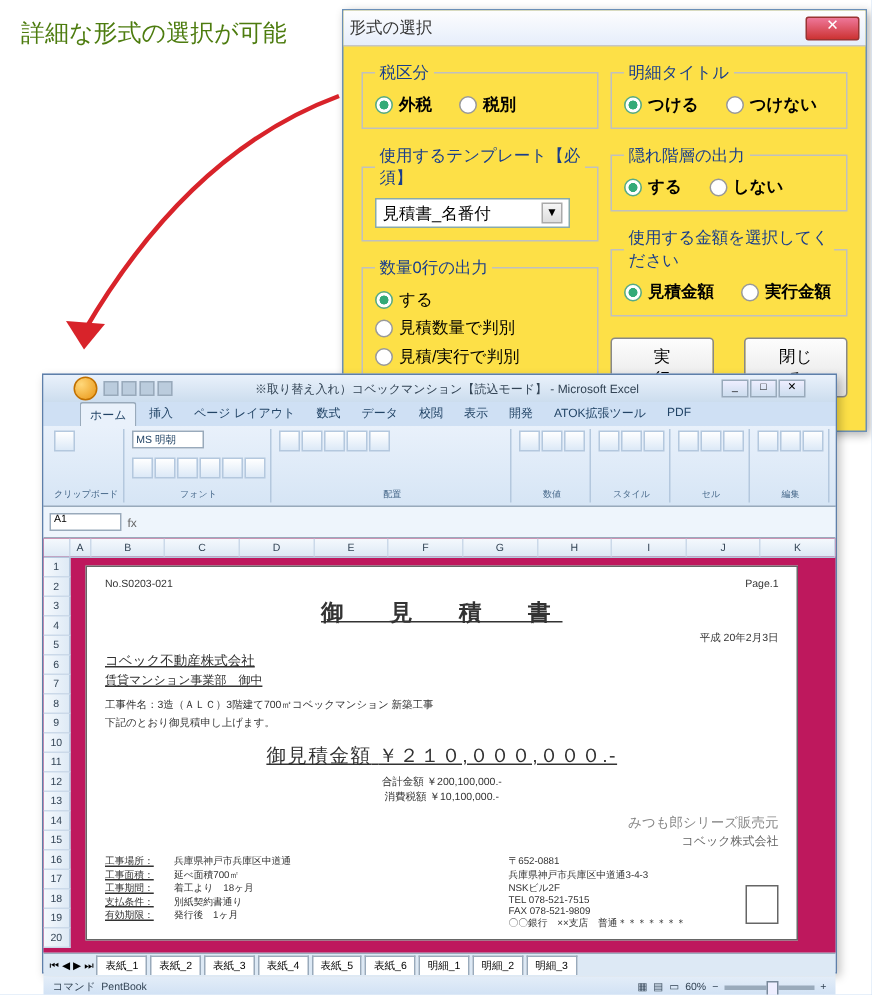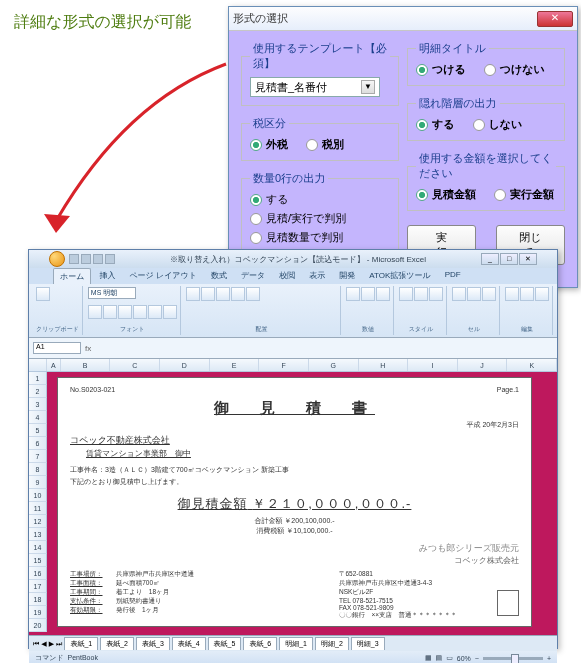--- a/index.html
+++ b/index.html
@@ -1,21 +1,21 @@
 <!DOCTYPE html>
 <html><head>
 <meta charset="utf-8">
 <style>
   * { box-sizing: border-box; margin: 0; padding: 0; }
   body { font-family: "MS PGothic", "Meiryo", sans-serif; width: 581px; height: 663px; background: #fff; position: relative; font-size: 11px; }
   
   .annotation { position: absolute; left: 14px; top: 12px; font-size: 16px; color: #4d7c0f; }
   
   
-  .dialog { position: absolute; left: 228px; top: 6px; width: 350px; border: 1px solid #6a8fb7; background: #c4b5fd; box-shadow: 2px 2px 6px rgba(0,0,0,0.3); }
+  .dialog { position: absolute; left: 228px; top: 6px; width: 350px; border: 1px solid #6a8fb7; background: #fde047; box-shadow: 2px 2px 6px rgba(0,0,0,0.3); }
   .dlg-titlebar { background: linear-gradient(#fdfdfe,#e6eefb); height: 24px; display: flex; align-items: center; padding: 0 4px; border-bottom: 1px solid #c6c6c6; }
   .dlg-title { flex: 1; font-size: 11px; color: #333; }
   .dlg-close { width: 36px; height: 16px; background: linear-gradient(#e79,#c33); border: 1px solid #933; border-radius: 2px; color: #fff; text-align: center; line-height: 12px; font-size: 10px; }
   .dlg-body { padding: 10px 12px 14px; display: flex; gap: 8px; }
   .dlg-col { flex: 1; display: flex; flex-direction: column; gap: 10px; }
   fieldset { border: 1px solid #c0c0c0; padding: 6px 8px 8px; font-size: 11px; }
   legend { font-size: 11px; color: #1a3e8c; padding: 0 3px; }
   .combo { width: 130px; height: 20px; border: 1px solid #8aa; background: #fff; display: flex; align-items: center; padding: 0 4px; justify-content: space-between; }
   .combo-btn { width: 14px; height: 14px; background: linear-gradient(#f6f6f6,#ddd); border: 1px solid #aaa; text-align: center; line-height: 11px; font-size: 8px; }
   .radio-row { display: flex; gap: 18px; align-items: flex-start; font-weight: bold; }
@@ -58,21 +58,21 @@
   .col-hdr { height:13px; background:linear-gradient(#f5f9fd,#dde9f5); border-bottom:1px solid #b4c8de; display:flex;}
   .col-hdr span { border-right:1px solid #cbd9e9; text-align:center; font-size:7px; color:#345; line-height:13px;}
   .row-hdr { position:absolute; left:0; top:13px; width:18px; background:linear-gradient(90deg,#f5f9fd,#dde9f5);}
   .row-hdr div { height:13px; border-bottom:1px solid #cbd9e9; text-align:center; font-size:7px; color:#345; line-height:13px; border-right:1px solid #b4c8de;}
   
   .doc { position:absolute; left:28px; top:18px; width:475px; height:250px; border:1px solid #666; background:#fff; padding:8px 12px; font-size:8px; color:#333;}
   .doc-top { display:flex; justify-content:space-between; font-size:7px;}
   .doc-title { text-align:center; font-size:15px; letter-spacing:8px; margin:6px 0 2px; text-decoration:underline; font-weight:bold;}
   .doc-date { text-align:right; font-size:7px; margin-bottom:4px;}
   .doc-client { font-size:9px; text-decoration:underline; margin-bottom:1px;}
-  .doc-dept { font-size:8px; text-decoration:underline; margin-bottom:6px;margin-left:16px;}
+  .doc-dept { font-size:8px; text-decoration:underline; margin-bottom:6px;}
   .doc-desc { font-size:7px; margin-bottom:2px;}
   .doc-total { text-align:center; font-size:13px; text-decoration:underline; margin:8px 0 3px; font-weight:normal; letter-spacing:1px;}
   .doc-sub { text-align:center; font-size:7px; }
   .doc-sender { text-align:right; font-size:8px; color:#666; margin-top:6px;}
   .doc-sender .s1{color:#888; font-size:9px;}
   .doc-info { display:flex; gap:12px; margin-top:4px; font-size:6.5px;}
   .doc-info-l { flex:1;}
   .doc-info-r { width:180px; text-align:left;}
   .info-row { display:flex; gap:4px;}
   .info-lbl { width:42px; text-decoration:underline;}
@@ -91,48 +91,48 @@
 <div class="annotation">詳細な形式の選択が可能</div>
 
 <div class="dialog">
   <div class="dlg-titlebar">
     <span class="dlg-title">形式の選択</span>
     <span class="dlg-close">✕</span>
   </div>
   <div class="dlg-body">
     <div class="dlg-col">
       <fieldset>
+        <legend>税区分</legend>
+        <div class="radio-row">
+          <label class="radio-opt sel">
+              <span>外税</span>
+            </label>
+          <label class="radio-opt">
+              <span>税別</span>
+            </label>
+        </div>
+      </fieldset>
+      <fieldset>
         <legend>使用するテンプレート【必須】</legend>
         <div class="combo">
           <span>見積書_名番付</span>
           <span class="combo-btn">▼</span>
         </div>
       </fieldset>
       <fieldset>
-        <legend>税区分</legend>
-        <div class="radio-row">
-          <label class="radio-opt sel">
-              <span>外税</span>
-            </label>
-          <label class="radio-opt">
-              <span>税別</span>
-            </label>
-        </div>
-      </fieldset>
-      <fieldset>
         <legend>数量0行の出力</legend>
         <div class="radio-col">
           <label class="radio-opt sel">
               <span>する</span>
             </label>
           <label class="radio-opt">
+              <span>見積数量で判別</span>
+            </label>
+          <label class="radio-opt">
               <span>見積/実行で判別</span>
-            </label>
-          <label class="radio-opt">
-              <span>見積数量で判別</span>
             </label>
           <label class="radio-opt">
               <span>実行数量で判別</span>
             </label>
         </div>
       </fieldset>
     </div>
     <div class="dlg-col">
       <fieldset>
         <legend>明細タイトル</legend>

